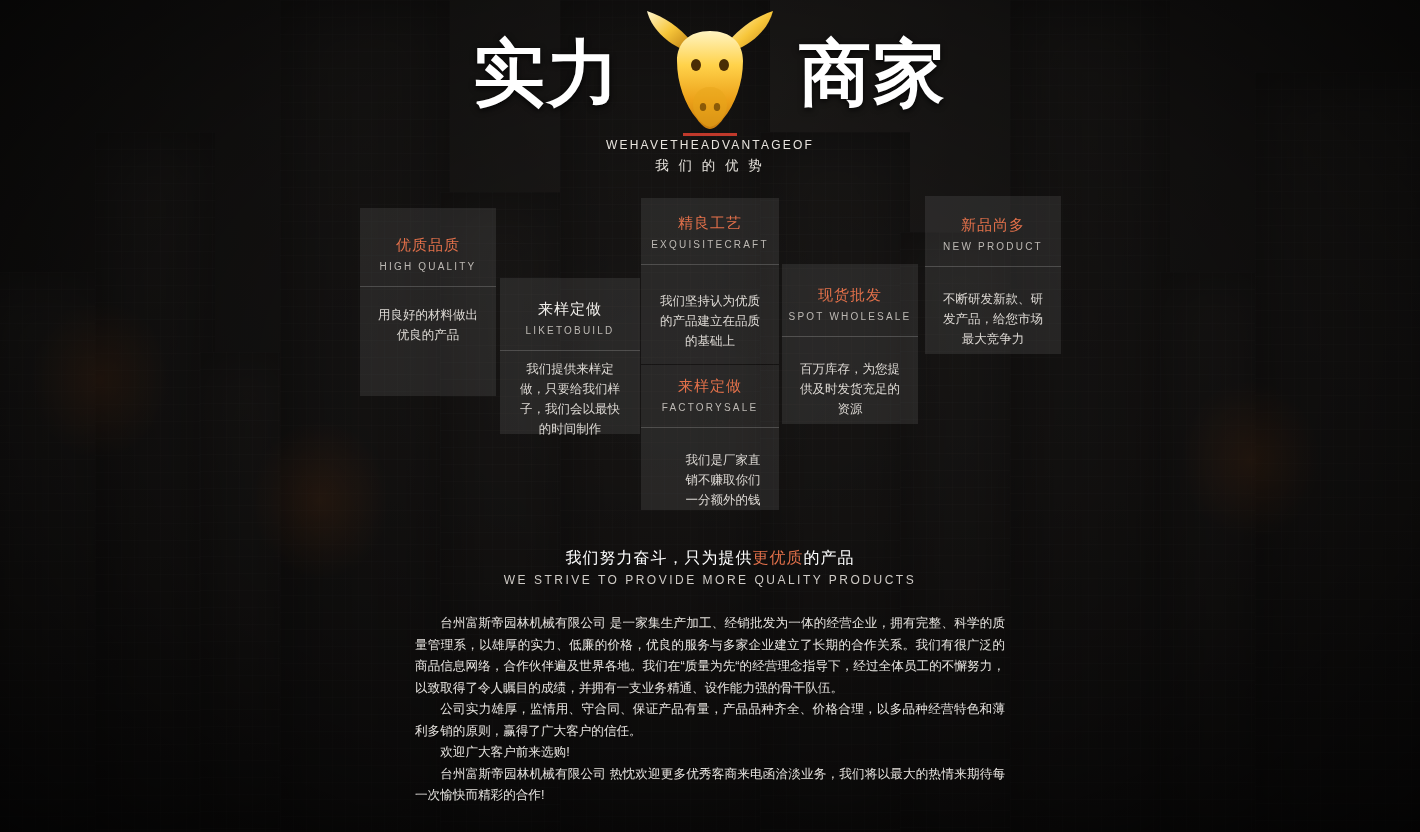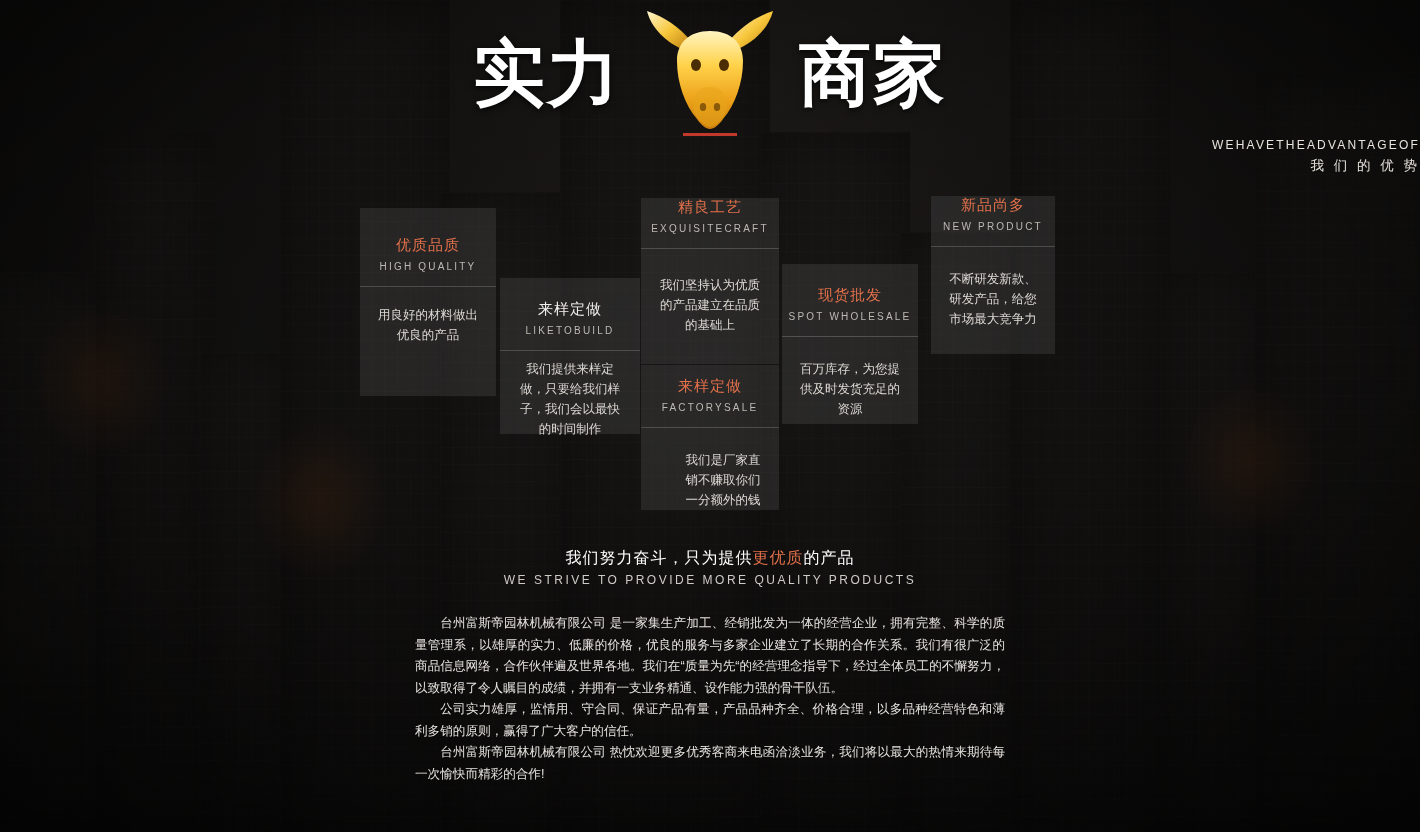--- a/index.html
+++ b/index.html
@@ -61,21 +61,21 @@
     position: absolute;
     width: 140px; height: 160px;
     background: radial-gradient(ellipse at center, rgba(180,90,30,.35), rgba(180,90,30,0) 70%);
     pointer-events: none;
   }
 
   
   #header {
     position: absolute;
     top: 0; left: 0; right: 0;
-    text-align: right;
+    text-align: center;
     padding-top: 14px;
   }
   .title-row {
     display: flex;
     align-items: center;
     justify-content: center;
     gap: 6px;
     height: 120px;
   }
   .title-char {
@@ -263,53 +263,54 @@
     <div class="desc" style="margin-top:18px;">用良好的材料做出优良的产品</div>
   </div>
 
   <div class="card white" style="left:500px; top:278px; width:140px; height:156px; padding-top:22px;">
     <div class="cn">来样定做</div>
     <div class="en">LIKETOBUILD</div>
     <div class="divider"></div>
     <div class="desc" style="margin-top:8px;">我们提供来样定做，只要给我们样子，我们会以最快的时间制作</div>
   </div>
 
-  <div class="card" style="left:641px; top:198px; width:138px; height:166px; ">
+  <div class="card" style="left:641px; top:198px; width:138px; height:166px; padding-top:16px;">
     <div class="cn">精良工艺</div>
     <div class="en">EXQUISITECRAFT</div>
     <div class="divider"></div>
     <div class="desc" style="margin-top:26px;">我们坚持认为优质的产品建立在品质的基础上</div>
   </div>
 
   <div class="card" style="left:641px; top:365px; width:138px; height:145px; padding-top:12px;">
     <div class="cn">来样定做</div>
     <div class="en">FACTORYSALE</div>
     <div class="divider"></div>
     <div class="desc" style="margin-top:22px;margin-left:26px;">我们是厂家直销不赚取你们一分额外的钱</div>
   </div>
 
   <div class="card" style="left:782px; top:264px; width:136px; height:160px; padding-top:22px;">
     <div class="cn">现货批发</div>
     <div class="en">SPOT WHOLESALE</div>
     <div class="divider"></div>
     <div class="desc" style="margin-top:22px;">百万库存，为您提供及时发货充足的资源</div>
   </div>
 
-  <div class="card" style="left:925px; top:196px; width:124px; height:158px; margin-left:6px;">
+  <div class="card" style="left:925px; top:196px; width:136px; height:158px; padding-top:20px;">
     <div class="cn">新品尚多</div>
     <div class="en">NEW PRODUCT</div>
     <div class="divider"></div>
     <div class="desc" style="margin-top:22px;">不断研发新款、研发产品，给您市场最大竞争力</div>
   </div>
 </div>
 
 <div id="bottom">
   <div class="slogan">
     <span>我们努力奋斗，只为提供</span><span class="hl">更优质</span><span>的产品</span>
   </div>
   <div class="slogan-en">WE STRIVE TO PROVIDE MORE QUALITY PRODUCTS</div>
 
   <div class="body-copy">
     <p class="indent">台州富斯帝园林机械有限公司 是一家集生产加工、经销批发为一体的经营企业，拥有完整、科学的质量管理系，以雄厚的实力、低廉的价格，优良的服务与多家企业建立了长期的合作关系。我们有很广泛的商品信息网络，合作伙伴遍及世界各地。我们在“质量为先“的经营理念指导下，经过全体员工的不懈努力，以致取得了令人瞩目的成绩，并拥有一支业务精通、设作能力强的骨干队伍。</p>
     <p class="indent">公司实力雄厚，监情用、守合同、保证产品有量，产品品种齐全、价格合理，以多品种经营特色和薄利多销的原则，赢得了广大客户的信任。</p>
+    <p class="indent">欢迎广大客户前来选购!</p>
     <p class="indent">台州富斯帝园林机械有限公司 热忱欢迎更多优秀客商来电函洽淡业务，我们将以最大的热情来期待每一次愉快而精彩的合作!</p>
   </div>
 </div>
 
 </body></html>

